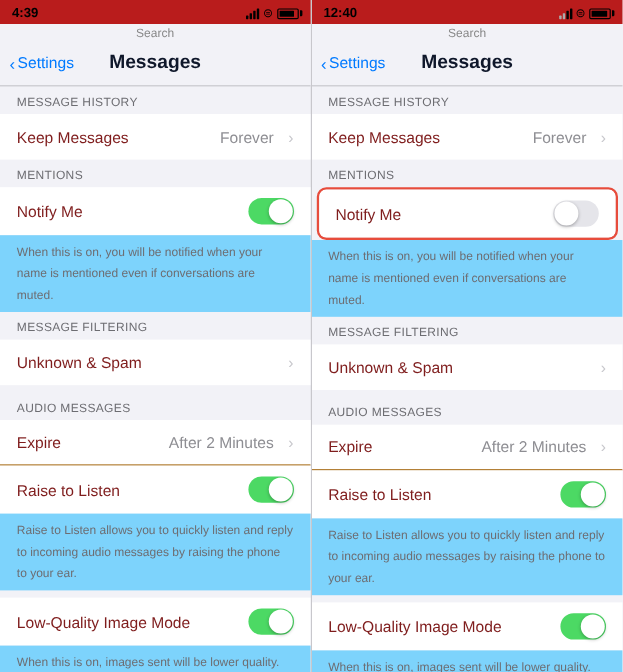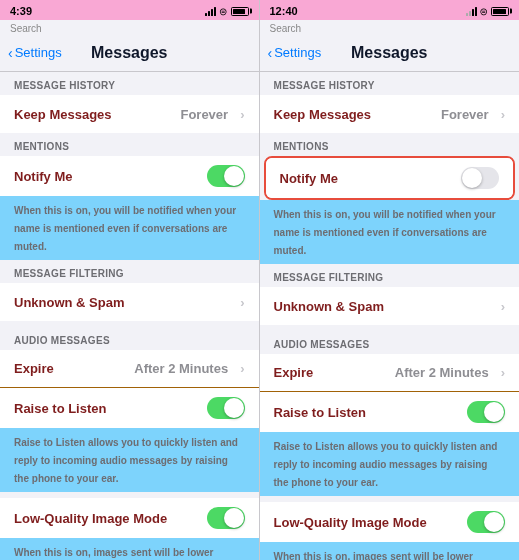--- a/index.html
+++ b/index.html
@@ -23,21 +23,21 @@
       border-right: 1px solid #c8c7cc;
     }
 
     
     .status-bar {
       display: flex;
       justify-content: space-between;
       align-items: center;
       padding: 2px 10px 0;
       height: 20px;
-      background: #f9a8d4;
+      background: #b91c1c;
       gap: 15px;
     }
     .status-time {
       font-size: 11px;
       font-weight: 600;
       color: #000;
     }
     .status-icons {
       display: flex;
       align-items: center;
@@ -87,20 +87,21 @@
       border-radius: 0.5px;
     }
 
     
     .search-area {
       background: #f2f2f7;
       padding: 2px 10px 2px;
       height: 16px;
       display: flex;
       align-items: center;
+      justify-content: center;
     }
     .search-label {
       font-size: 10px;
       color: #888;
     }
 
     
     .nav-bar {
       background: #f2f2f7;
       display: flex;
@@ -127,21 +128,20 @@
     .nav-title {
       font-size: 16px;
       font-weight: 700;
       color: #0f172a;
     }
 
     
     .content {
       flex: 1;
       overflow: hidden;
-      font-weight: bold;
     }
 
     
     .section-header {
       font-size: 10px;
       color: #6d6d72;
       text-transform: uppercase;
       padding: 8px 14px 4px;
       letter-spacing: 0.3px;
     }

